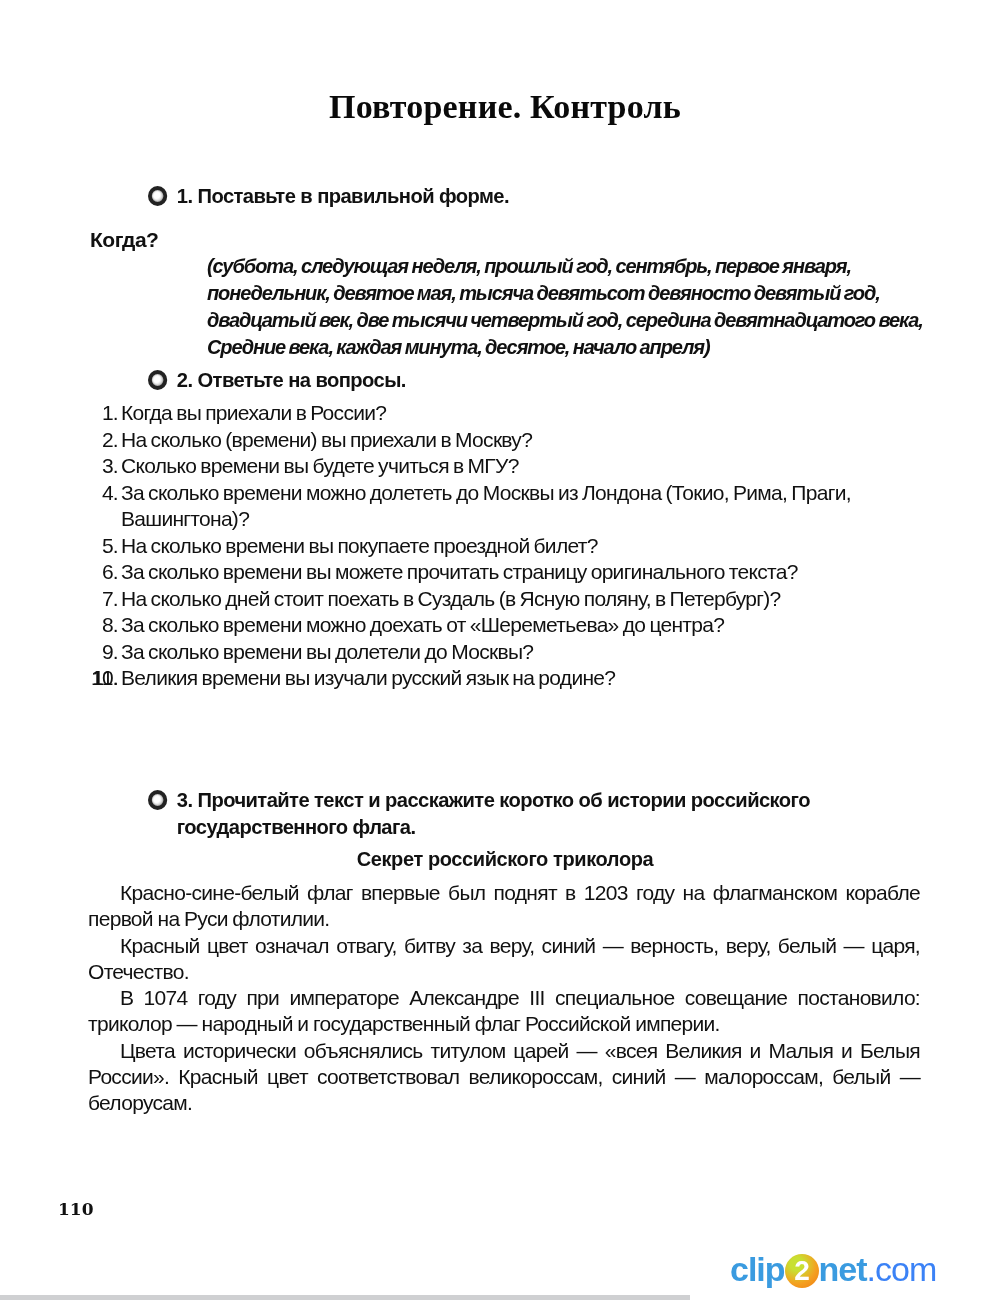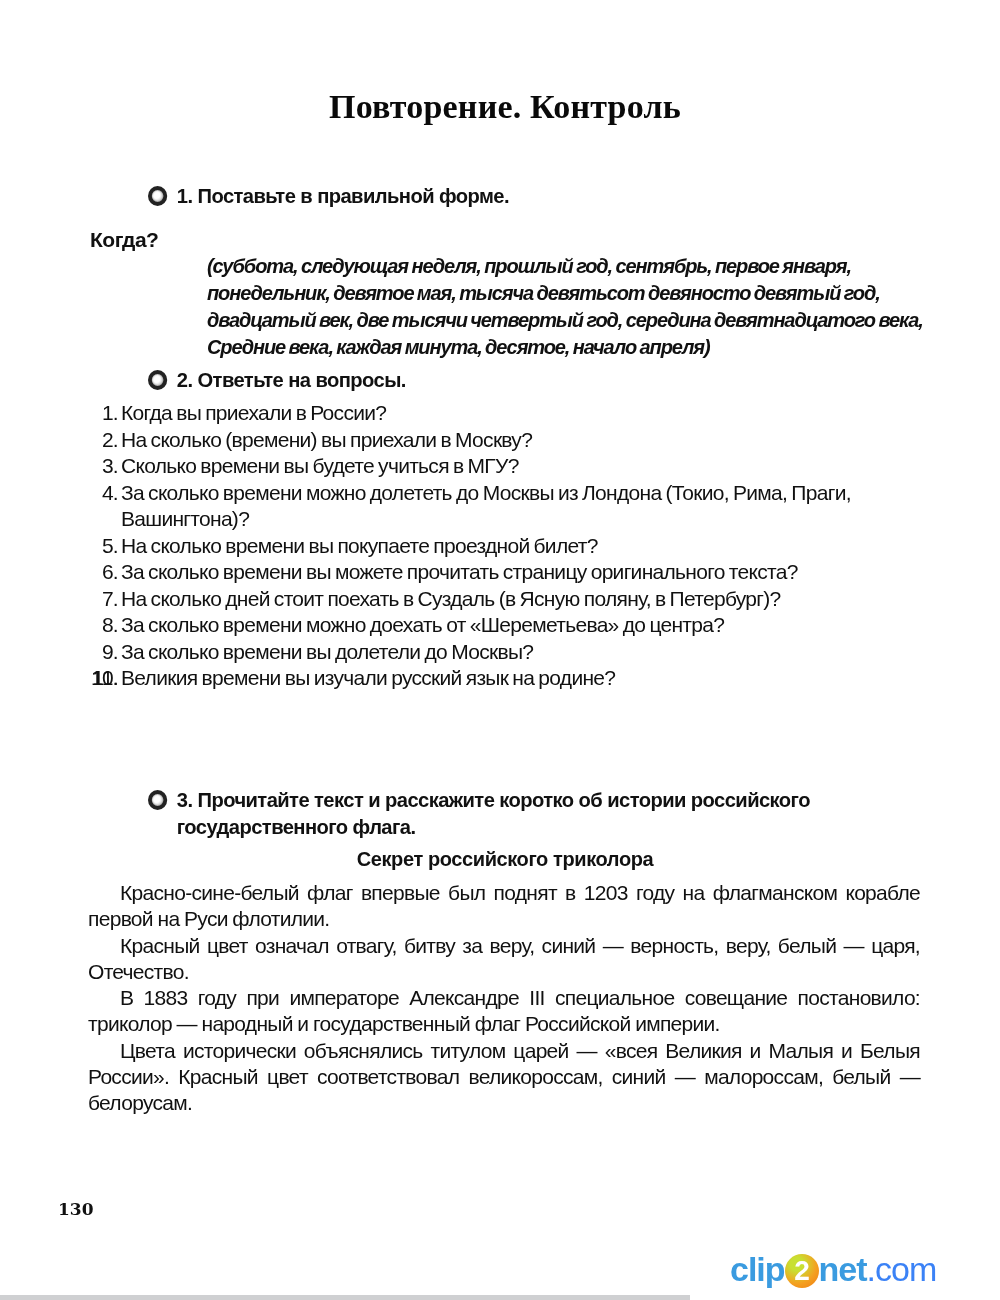--- a/index.html
+++ b/index.html
@@ -99,21 +99,21 @@
 </ol>
 
 <div class="task-heading" style="left:148px; top:786px;">
   <span class="bullet"></span><span>3.</span> <span>Прочитайте текст и расскажите коротко об истории российского</span>
   <span class="cont">государственного флага.</span>
 </div>
 <div class="text-title">Секрет российского триколора</div>
 <div class="reading">
   <p>Красно-сине-белый флаг впервые был поднят в 1203 году на флагманском корабле первой на Руси флотилии.</p>
   <p>Красный цвет означал отвагу, битву за веру, синий — верность, веру, белый — царя, Отечество.</p>
-  <p>В 1883 году при императоре Александре III специальное совещание постановило: триколор — народный и государственный флаг Российской империи.</p>
+  <p>В 1074 году при императоре Александре III специальное совещание постановило: триколор — народный и государственный флаг Российской империи.</p>
   <p>Цвета исторически объяснялись титулом царей — «всея Великия и Малыя и Белыя России». Красный цвет соответствовал великороссам, синий — малороссам, белый — белорусам.</p>
 </div>
 
-<div class="page-number">130</div>
+<div class="page-number">110</div>
 
 <div class="watermark"><span>clip</span><span class="two">2</span><span>net</span><span class="tld">.com</span></div>
 
 <div class="bottom-bar"></div>
 
 </body></html>

